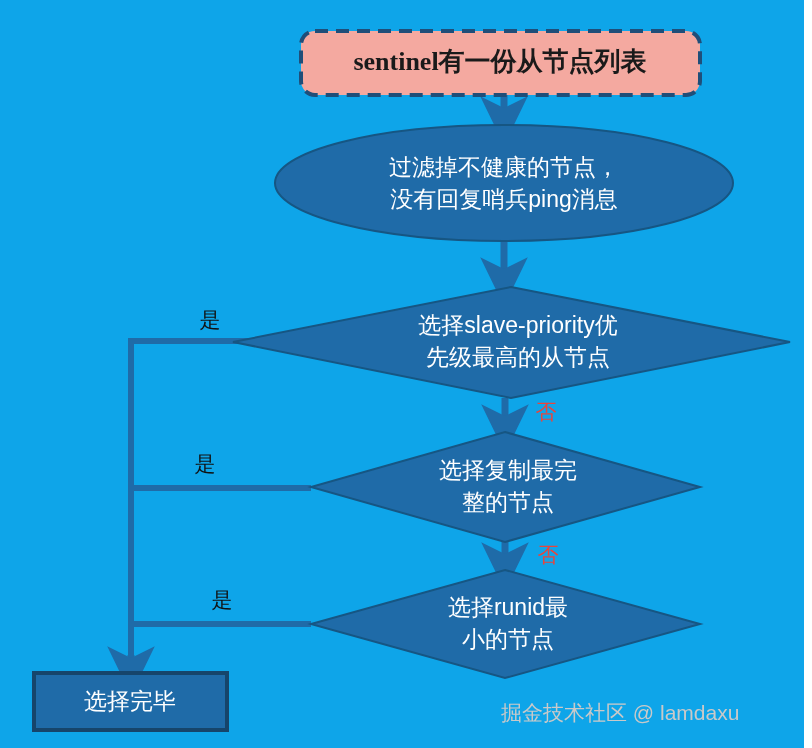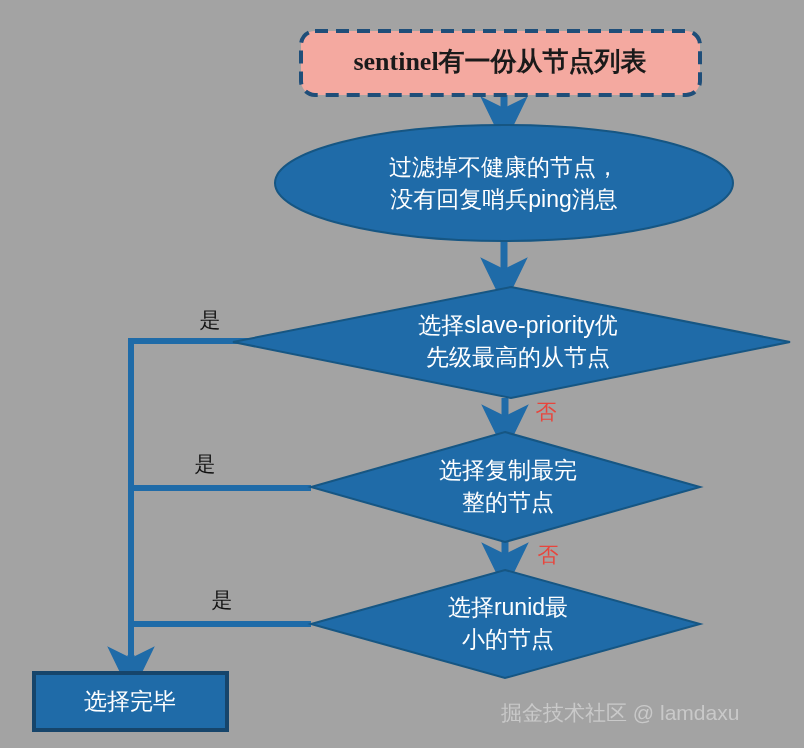--- a/index.html
+++ b/index.html
@@ -10,21 +10,21 @@
   body {
     width: 812px;
     height: 748px;
     font-family: "Liberation Sans", sans-serif;
     overflow: hidden;
   }
   #flowchart-root {
     position: relative;
     width: 804px;
     height: 748px;
-    background: #a3a3a3;
+    background: #0ea5e9;
   }
   svg.chart-canvas {
     position: absolute;
     left: 0;
     top: 0;
     width: 812px;
     height: 748px;
     display: block;
   }
   .node-text {

